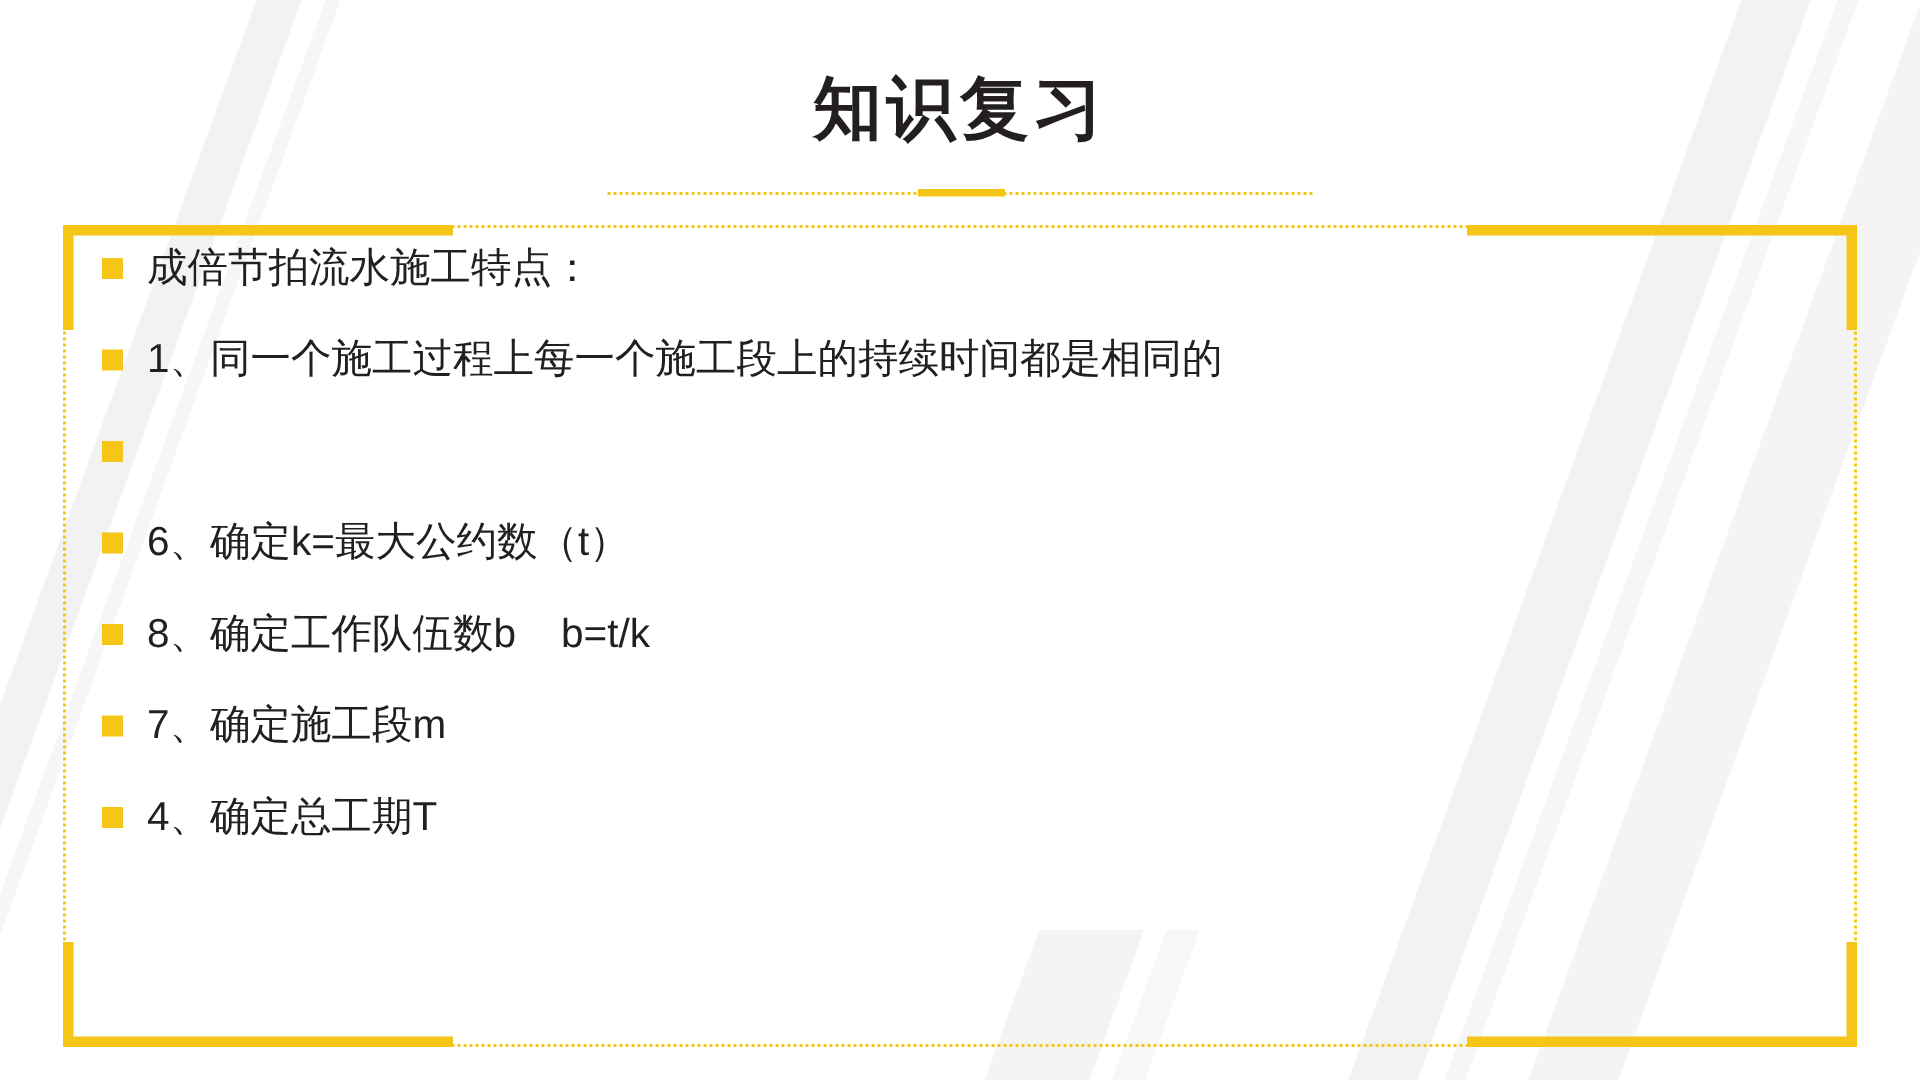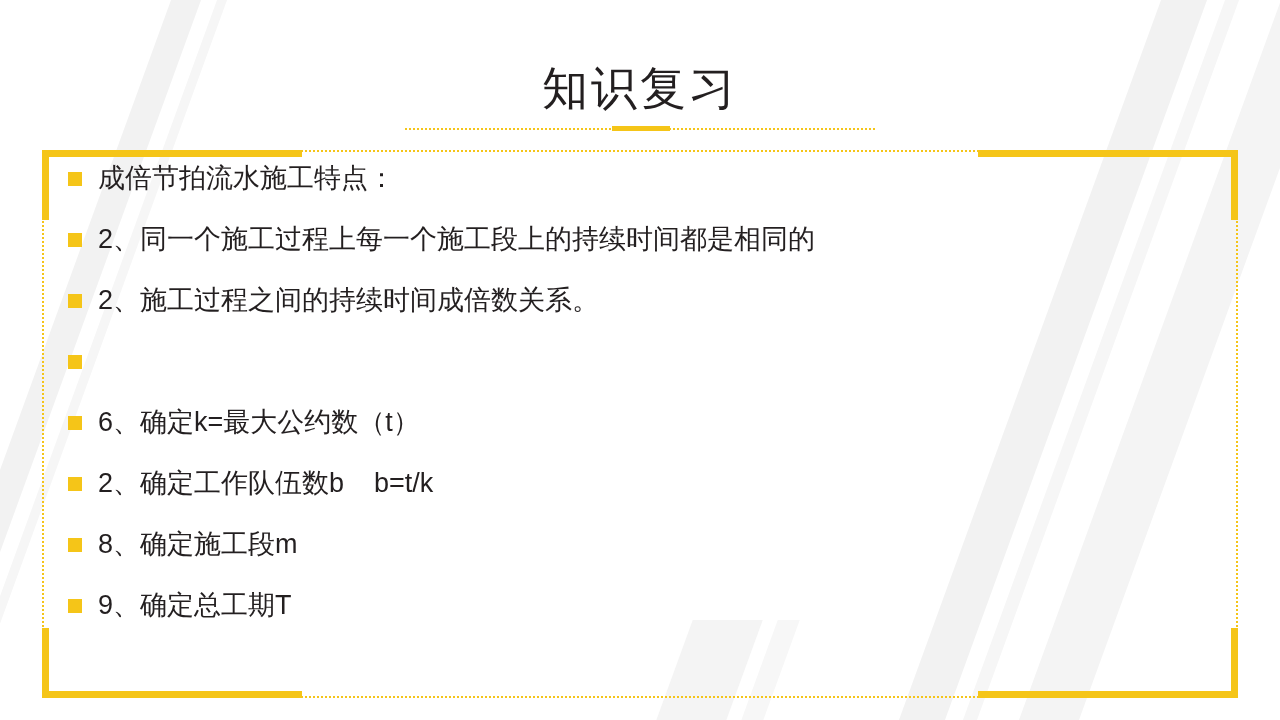--- a/index.html
+++ b/index.html
@@ -37,26 +37,26 @@
   .s2 { left: 86px;  top: -60px;  width: 10px;  height: 840px; background:#f6f6f6; }
   .s3 { left: 1030px; top: -60px; width: 46px;  height: 840px; }
   .s4 { left: 1094px; top: -60px; width: 14px;  height: 840px; background:#f6f6f6; }
   .s5 { left: 1150px; top: -60px; width: 60px;  height: 840px; background:#f4f4f4; }
   .s6 { left: 660px;  top: 620px; width: 70px;  height: 180px; background:#f4f4f4; }
   .s7 { left: 745px;  top: 620px; width: 22px;  height: 180px; background:#f7f7f7; }
 
   
   .title {
     position: absolute;
-    top: 58px;
+    top: 42px;
     left: 0;
     width: 1280px;
     text-align: center;
     font-size: 46px;
-    font-weight: normal;
+    font-weight: bold;
     letter-spacing: 3px;
     color: #231f20;
   }
   .title-rule {
     position: absolute;
     top: 128px;
     left: 405px;
     width: 470px;
     height: 0;
     border-top: 2px dotted #f5c518;
@@ -154,40 +154,36 @@
   <div class="corner c-br-h"></div>
   <div class="corner c-br-v"></div>
 
   <div class="bullet-list" id="bullet-list">
       <div class="bullet-row">
         <span class="marker"></span>
         <span class="btext">成倍节拍流水施工特点：</span>
       </div>
       <div class="bullet-row">
         <span class="marker"></span>
-        <span class="btext">2、同一个施工过程上每一个施工段上的持续时间都是相同的</span>
-      </div>
-      <div class="bullet-row">
-        <span class="marker"></span>
-        <span class="btext">2、施工过程之间的持续时间成倍数关系。</span>
+        <span class="btext">1、同一个施工过程上每一个施工段上的持续时间都是相同的</span>
       </div>
       <div class="bullet-row">
         <span class="marker"></span>
       </div>
       <div class="bullet-row">
         <span class="marker"></span>
         <span class="btext">6、确定k=最大公约数（t）</span>
       </div>
       <div class="bullet-row">
         <span class="marker"></span>
-        <span class="btext">2、确定工作队伍数b    b=t/k</span>
+        <span class="btext">8、确定工作队伍数b    b=t/k</span>
       </div>
       <div class="bullet-row">
         <span class="marker"></span>
-        <span class="btext">8、确定施工段m</span>
+        <span class="btext">7、确定施工段m</span>
       </div>
       <div class="bullet-row">
         <span class="marker"></span>
-        <span class="btext">9、确定总工期T</span>
+        <span class="btext">4、确定总工期T</span>
       </div>
     </div>
 
 </div>
 
 </body></html>

